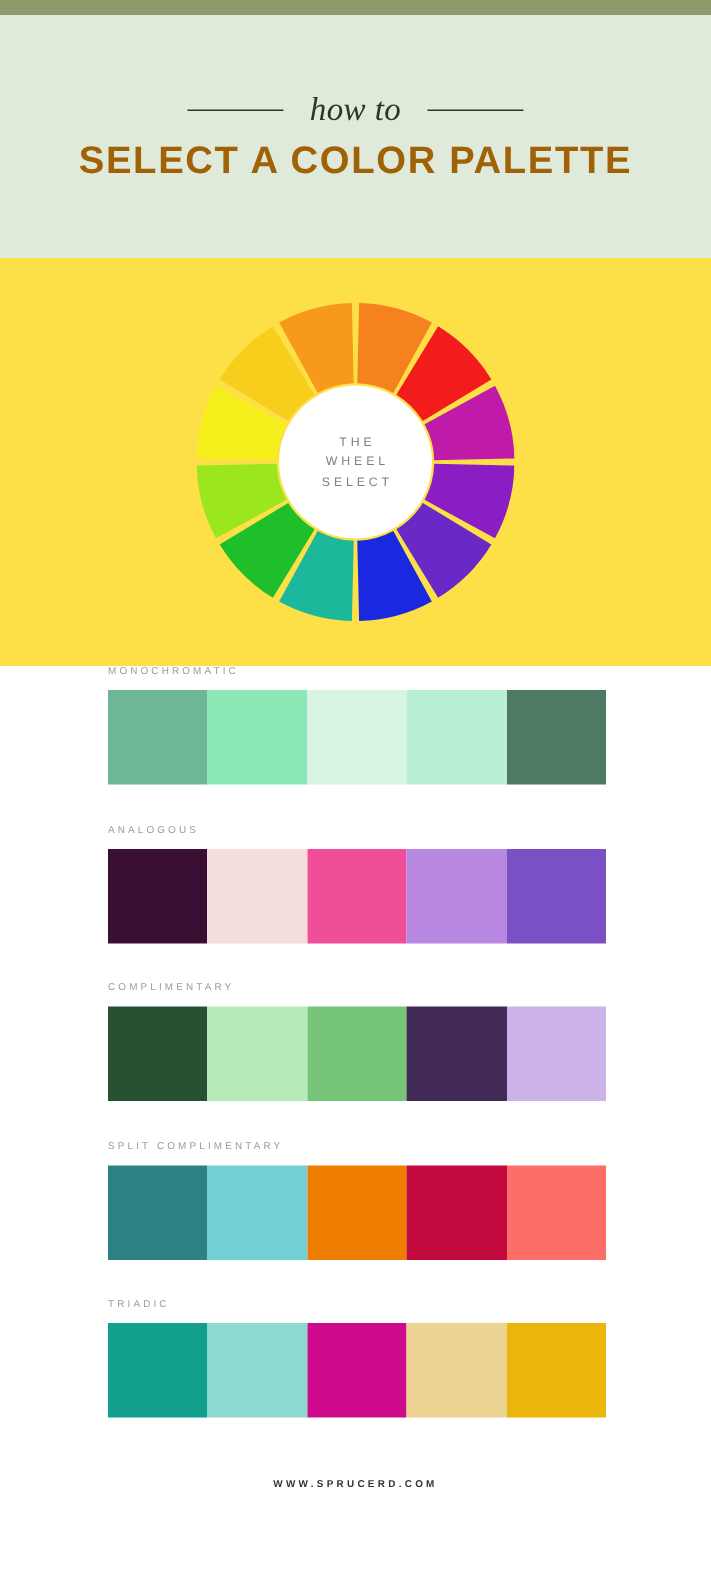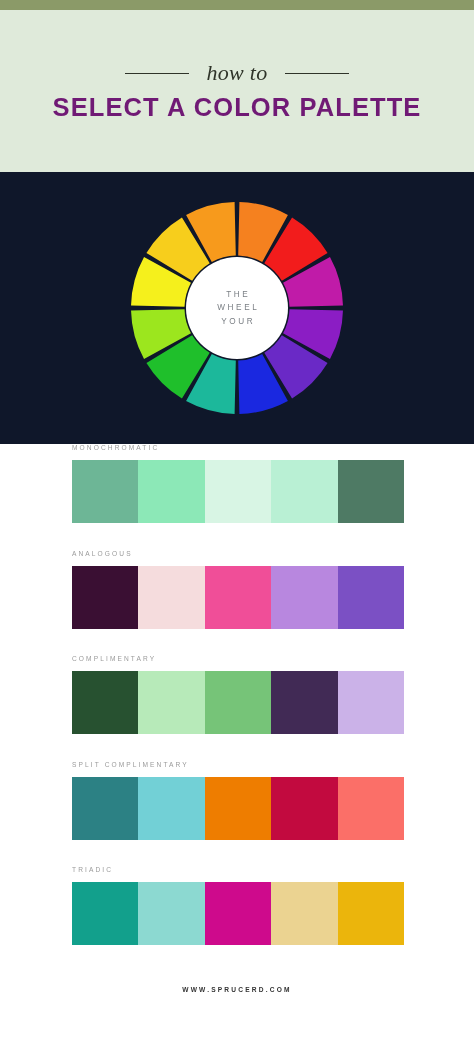--- a/index.html
+++ b/index.html
@@ -58,33 +58,33 @@
     color: #2f3429;
     letter-spacing: 0.3px;
     line-height: 1;
   }
 
   .headline {
     font-family: "Liberation Sans", sans-serif;
     font-weight: bold;
     font-size: 25.5px;
     letter-spacing: 1.1px;
-    color: #701a75;
+    color: #a16207;
     line-height: 1.26;
     white-space: nowrap;
   }
 
   
   .wheel-section {
     width: 100%;
     height: 272px;
     display: flex;
     align-items: center;
     justify-content: center;
-    background: #0f172a;
+    background: #fde047;
   }
 
   .wheel-wrap {
     position: relative;
     width: 212px;
     height: 212px;
   }
 
   .wheel-svg { display: block; }
 
@@ -185,21 +185,21 @@
             <path d="M 13.022506647207564 156.90369072897798 A 106 106 0 0 1 0.027283411793973755 108.40485735871488 L 53.51351301055834 107.19108501257105 A 52.5 52.5 0 0 0 59.94982640545658 131.2117336157674 Z" fill="#9CE61E"></path>
             <path d="M 0.027283411793973755 103.59514264128515 A 106 106 0 0 1 13.022506647207578 55.096309271021994 L 59.949826405456584 80.7882663842326 A 52.5 52.5 0 0 0 53.51351301055834 104.80891498742896 Z" fill="#F5F01C"></path>
             <path d="M 15.4273640059224 50.93097414077204 A 106 106 0 0 1 50.930974140772015 15.427364005922414 L 78.72524662632577 61.140911418027606 A 52.5 52.5 0 0 0 61.140911418027606 78.72524662632577 Z" fill="#F7CE1C"></path>
             <path d="M 55.096309271021966 13.022506647207592 A 106 106 0 0 1 103.59514264128512 0.027283411793973755 L 104.80891498742895 53.51351301055834 A 52.5 52.5 0 0 0 80.78826638423257 59.94982640545659 Z" fill="#F79A1C"></path>
           </g>
         <circle cx="106" cy="106" r="51" fill="#ffffff"></circle>
       </svg>
       <div class="wheel-center-text">
         <div>THE</div>
         <div>WHEEL</div>
-        <div>YOUR</div>
+        <div>SELECT</div>
       </div>
     </div>
   </div>
 
   <div class="palettes" id="palettes-container">
       <div class="palette">
         <div class="palette-label">MONOCHROMATIC</div>
         <div class="swatch-row">
           <div class="swatch" style="background: rgb(109, 182, 150);"></div>
           <div class="swatch" style="background: rgb(140, 232, 183);"></div>

